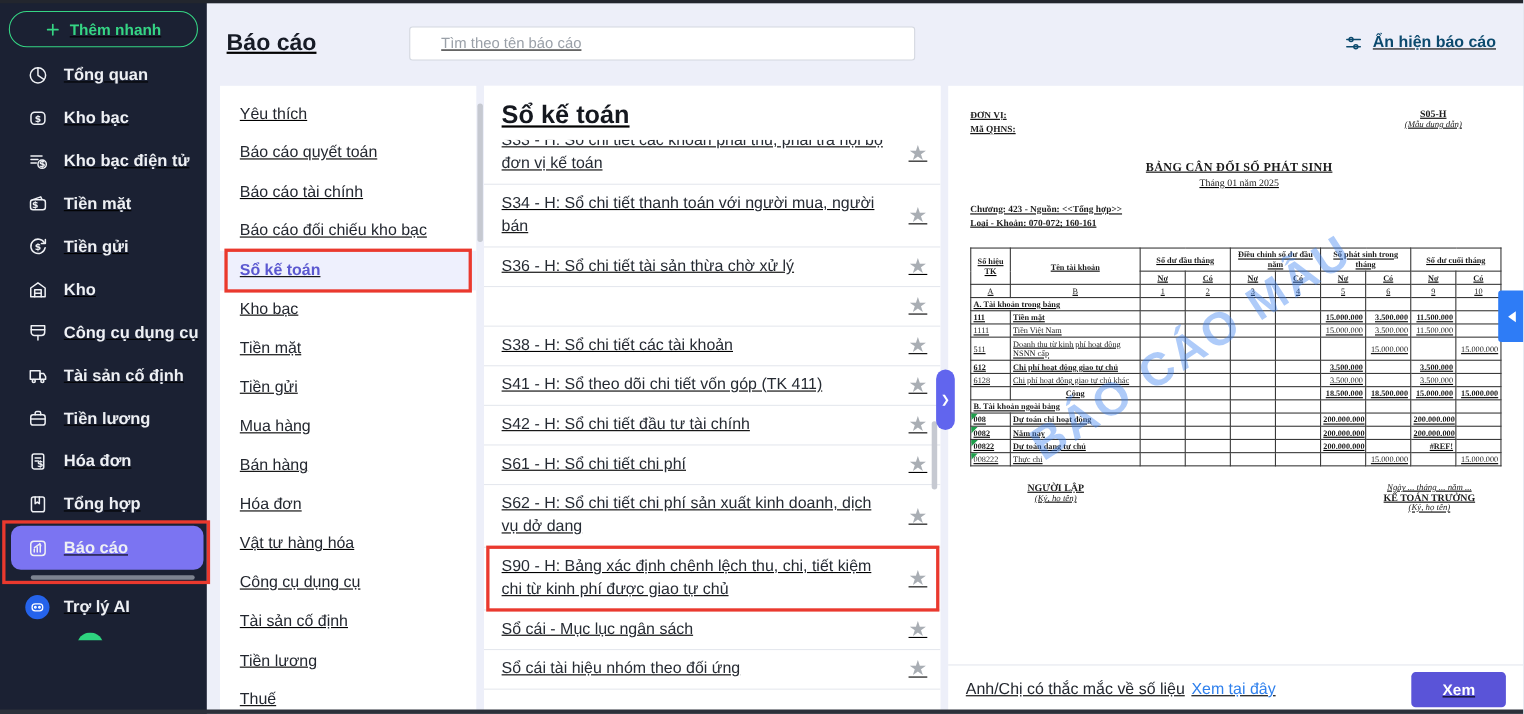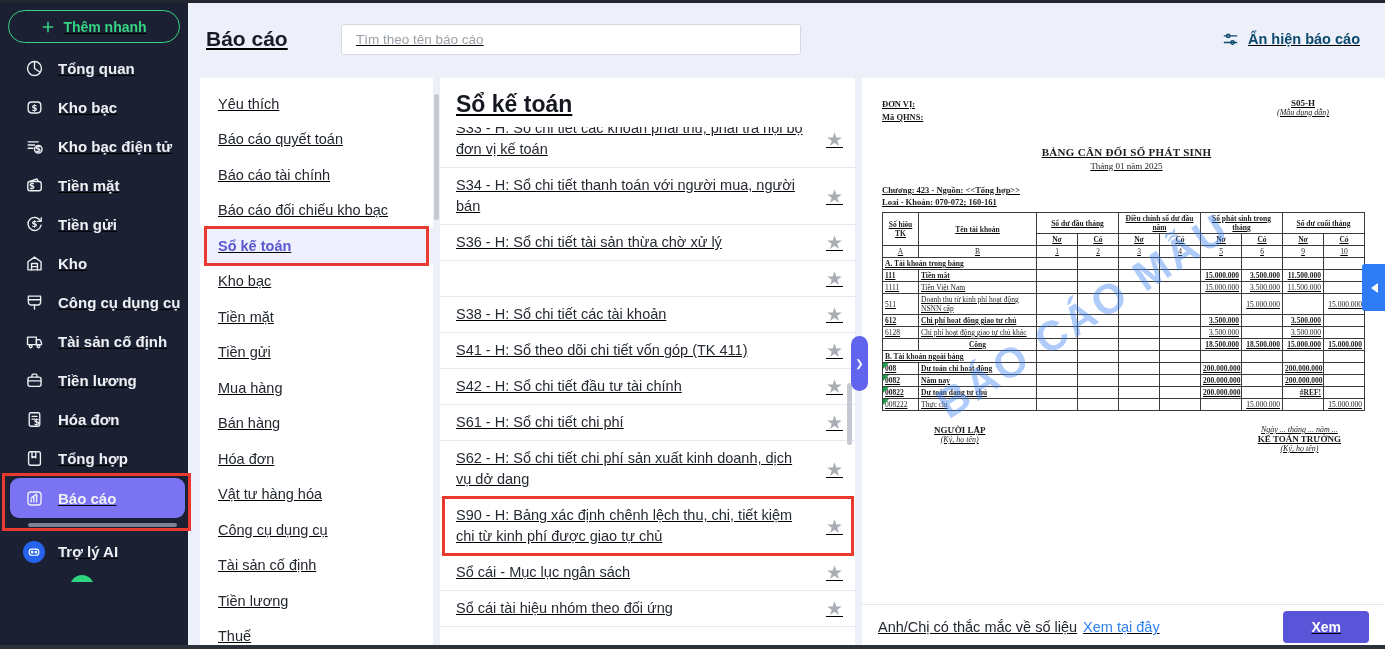--- a/index.html
+++ b/index.html
@@ -26,21 +26,21 @@
   .nav-icon.style-blue { background:#2563eb; border-radius:50%; color:#fff; }
   .nav-icon.style-blue svg { width:14px; height:14px; stroke-width:1.5; }
   .green-peek { margin:4px 0 0 70px; width:24px; height:7px; overflow:hidden; }
   .green-peek::before { content:''; display:block; width:24px; height:24px; border-radius:50%; background:#2ed47f; }
   .collapse-row { margin-top:auto; height:37px; border-top:1px solid #2e3547; display:flex; align-items:center; gap:14px; padding-left:23px; font-size:15px; font-weight:600; cursor:pointer; }
 
   
   .main { flex:1; display:flex; flex-direction:column; min-width:0; }
   .topbar { height:78px; display:flex; align-items:center; padding:0 25px 0 18px; }
   .page-title { font-size:21px; font-weight:700; color:#171b26; width:103px; }
-  .search { margin-left:32px; width:460px; height:31px; border:1px solid #d4d8e0; border-radius:3px; background:#fff; padding:0 14px; font-size:13.5px; color:#15803d; font-family:inherit; }
+  .search { margin-left:63px; width:460px; height:31px; border:1px solid #d4d8e0; border-radius:3px; background:#fff; padding:0 28px; font-size:13.5px; color:#15803d; font-family:inherit; }
   .search::placeholder { color:#9aa0a8; }
   .toggle-reports { margin-left:auto; display:flex; align-items:center; gap:9px; font-size:14.5px; font-weight:600; color:#0c4a6e; cursor:pointer; }
   .toggle-reports .icon svg { width:17px; height:17px; stroke-width:1.4; }
 
   .content { flex:1; display:flex; position:relative; min-height:0; }
 
   
   .categories { width:233px; min-width:233px; background:#fff; margin-left:12px; padding-top:8px; overflow:hidden; }
   .cat-item { height:35.5px; display:flex; align-items:center; padding-left:18px; font-size:14.5px; color:#23272f; cursor:pointer; position:relative; }
   .cat-item.active { background:#eef0fd; color:#5b58d0; font-weight:700; }
@@ -63,21 +63,21 @@
   .doc { flex:1; position:relative; padding:20px 14px 0 20px; font-family:"Liberation Serif","DejaVu Serif",serif; color:#1c1c1c; overflow:hidden; }
   .doc-head { display:flex; justify-content:space-between; }
   .doc-unit { font-size:8.5px; font-weight:700; line-height:1.5; }
   .doc-form { text-align:center; margin-right:42px; }
   .form-no { font-size:9px; font-weight:700; }
   .form-note { font-size:8px; font-style:italic; }
   .doc-title { text-align:center; font-size:11px; font-weight:700; margin-top:22px; letter-spacing:.3px; }
   .doc-period { text-align:center; font-size:9px; margin-top:3px; }
   .doc-line { font-size:8.5px; font-weight:700; line-height:1.5; }
   .doc-line.first { margin-top:13px; }
-  .doc-table { width:482px; border-collapse:collapse; table-layout:fixed; margin-top:3px; }
+  .doc-table { width:482px; border-collapse:collapse; table-layout:fixed; margin-top:16px; }
   .doc-table th, .doc-table td { border:1px solid #3a3a3a; font-size:7.5px; padding:1px 2px; height:11px; overflow:hidden; }
   .doc-table th { font-weight:700; text-align:center; }
   .doc-table .idx-row td { text-align:center; height:10px; }
   .c-num { text-align:right; }
   .c-name { text-align:left; }
   .group-row td:first-child { font-weight:700; text-align:left; }
   tr.bold td { font-weight:700; }
   tr.total .c-name { text-align:center; font-weight:700; }
   tr.mark .c-code { position:relative; }
   tr.mark .c-code::before { content:''; position:absolute; left:0; top:0; border:3px solid transparent; border-left-color:#1e9e4a; border-top-color:#1e9e4a; }

